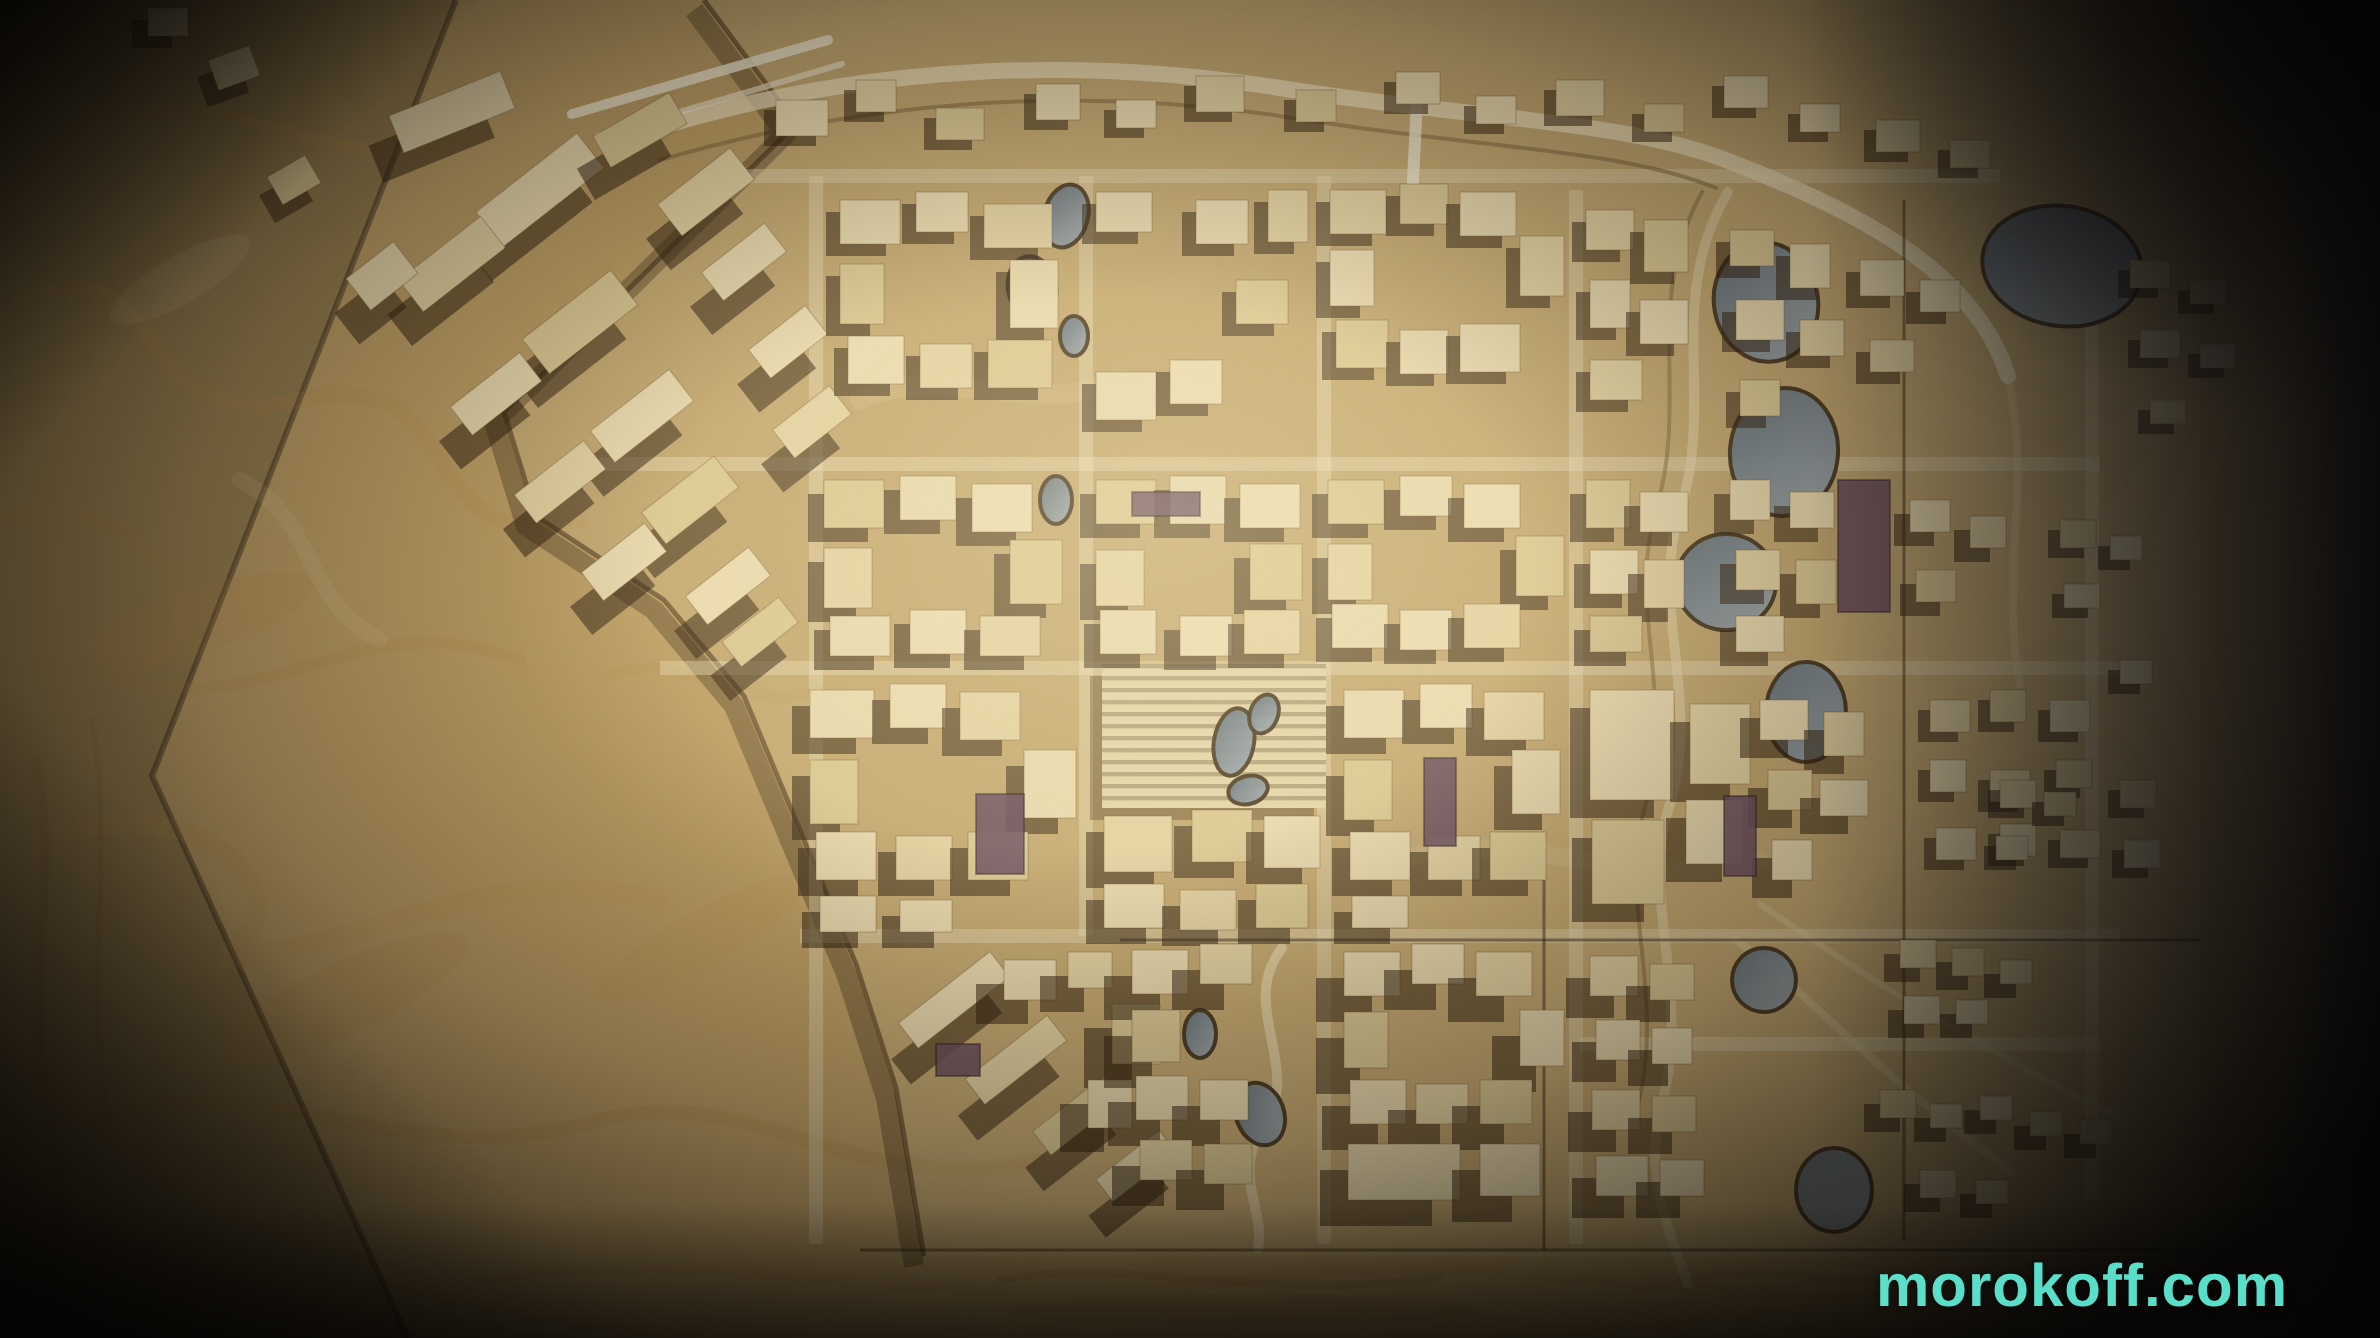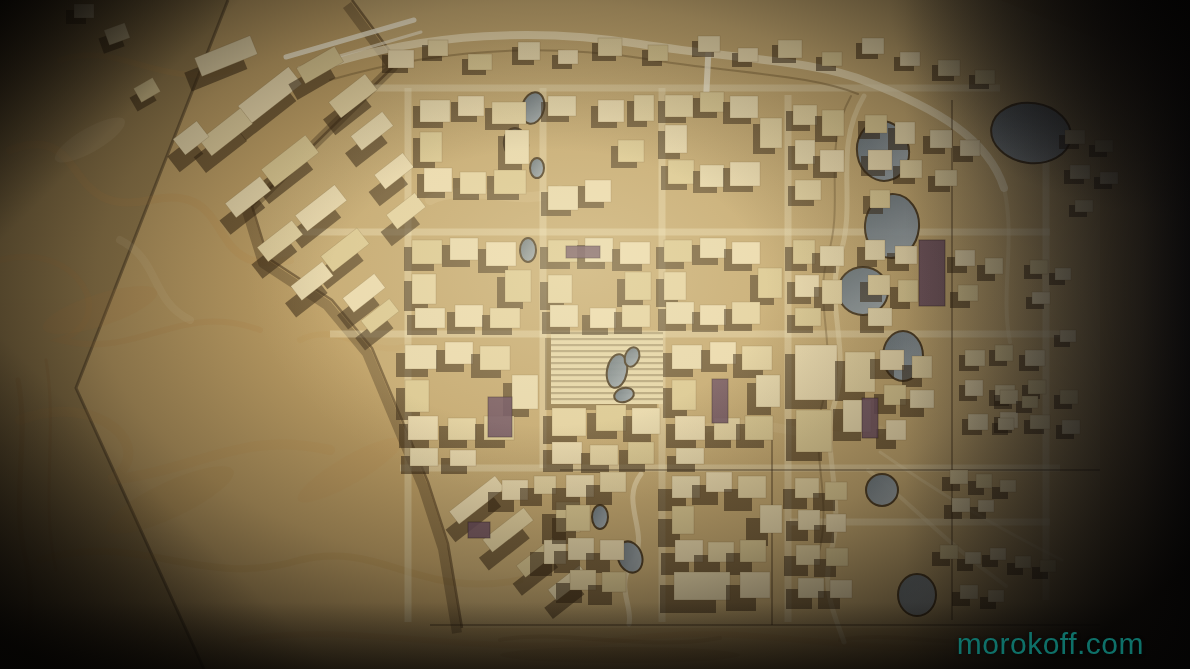--- a/index.html
+++ b/index.html
@@ -8,22 +8,22 @@
   .stage svg{position:absolute;left:0;top:0;display:block;}
   .spot{position:absolute;inset:0;pointer-events:none;
     background:radial-gradient(ellipse 500px 350px at 49% 40%, rgba(255,246,208,0.30), rgba(255,246,208,0) 68%);}
   .vignette{position:absolute;inset:0;pointer-events:none;background:
     radial-gradient(ellipse 780px 490px at 46% 43%, rgba(0,0,0,0) 28%, rgba(10,7,4,0.30) 58%, rgba(7,5,3,0.72) 85%, rgba(4,3,2,0.92) 100%),
     radial-gradient(ellipse 430px 310px at 100% 0%, rgba(8,9,14,0.92), rgba(0,0,0,0) 70%),
     linear-gradient(90deg, rgba(0,0,0,0) 76%, rgba(11,14,24,0.72) 96%, rgba(10,13,23,0.94) 100%),
     linear-gradient(135deg, rgba(6,5,3,0.95) 0%, rgba(0,0,0,0) 13%),
     linear-gradient(0deg, rgba(5,4,2,0.62) 0%, rgba(0,0,0,0) 10%),
     linear-gradient(45deg, rgba(5,4,2,0.78) 0%, rgba(0,0,0,0) 18%);}
-  .watermark{position:absolute;right:46px;bottom:8px;font-size:30px;font-weight:400;
-    color:#0f766e;letter-spacing:0.5px;opacity:0.95;text-shadow:0 1px 4px rgba(0,0,0,0.65);}
+  .watermark{position:absolute;right:46px;bottom:8px;font-size:30px;font-weight:700;
+    color:#5eead4;letter-spacing:0.5px;opacity:0.95;text-shadow:0 1px 4px rgba(0,0,0,0.65);}
 </style>
 </head>
 <body>
 
 <div class="stage">
   <svg id="scene" width="1190" height="669" viewBox="0 0 1190 669" aria-hidden="true">
       <defs>
     <linearGradient id="pg" x1="0" y1="0" x2="1" y2="1">
       <stop offset="0" stop-color="#66727a"></stop>
           <stop offset="1" stop-color="#a2abaf"></stop>

